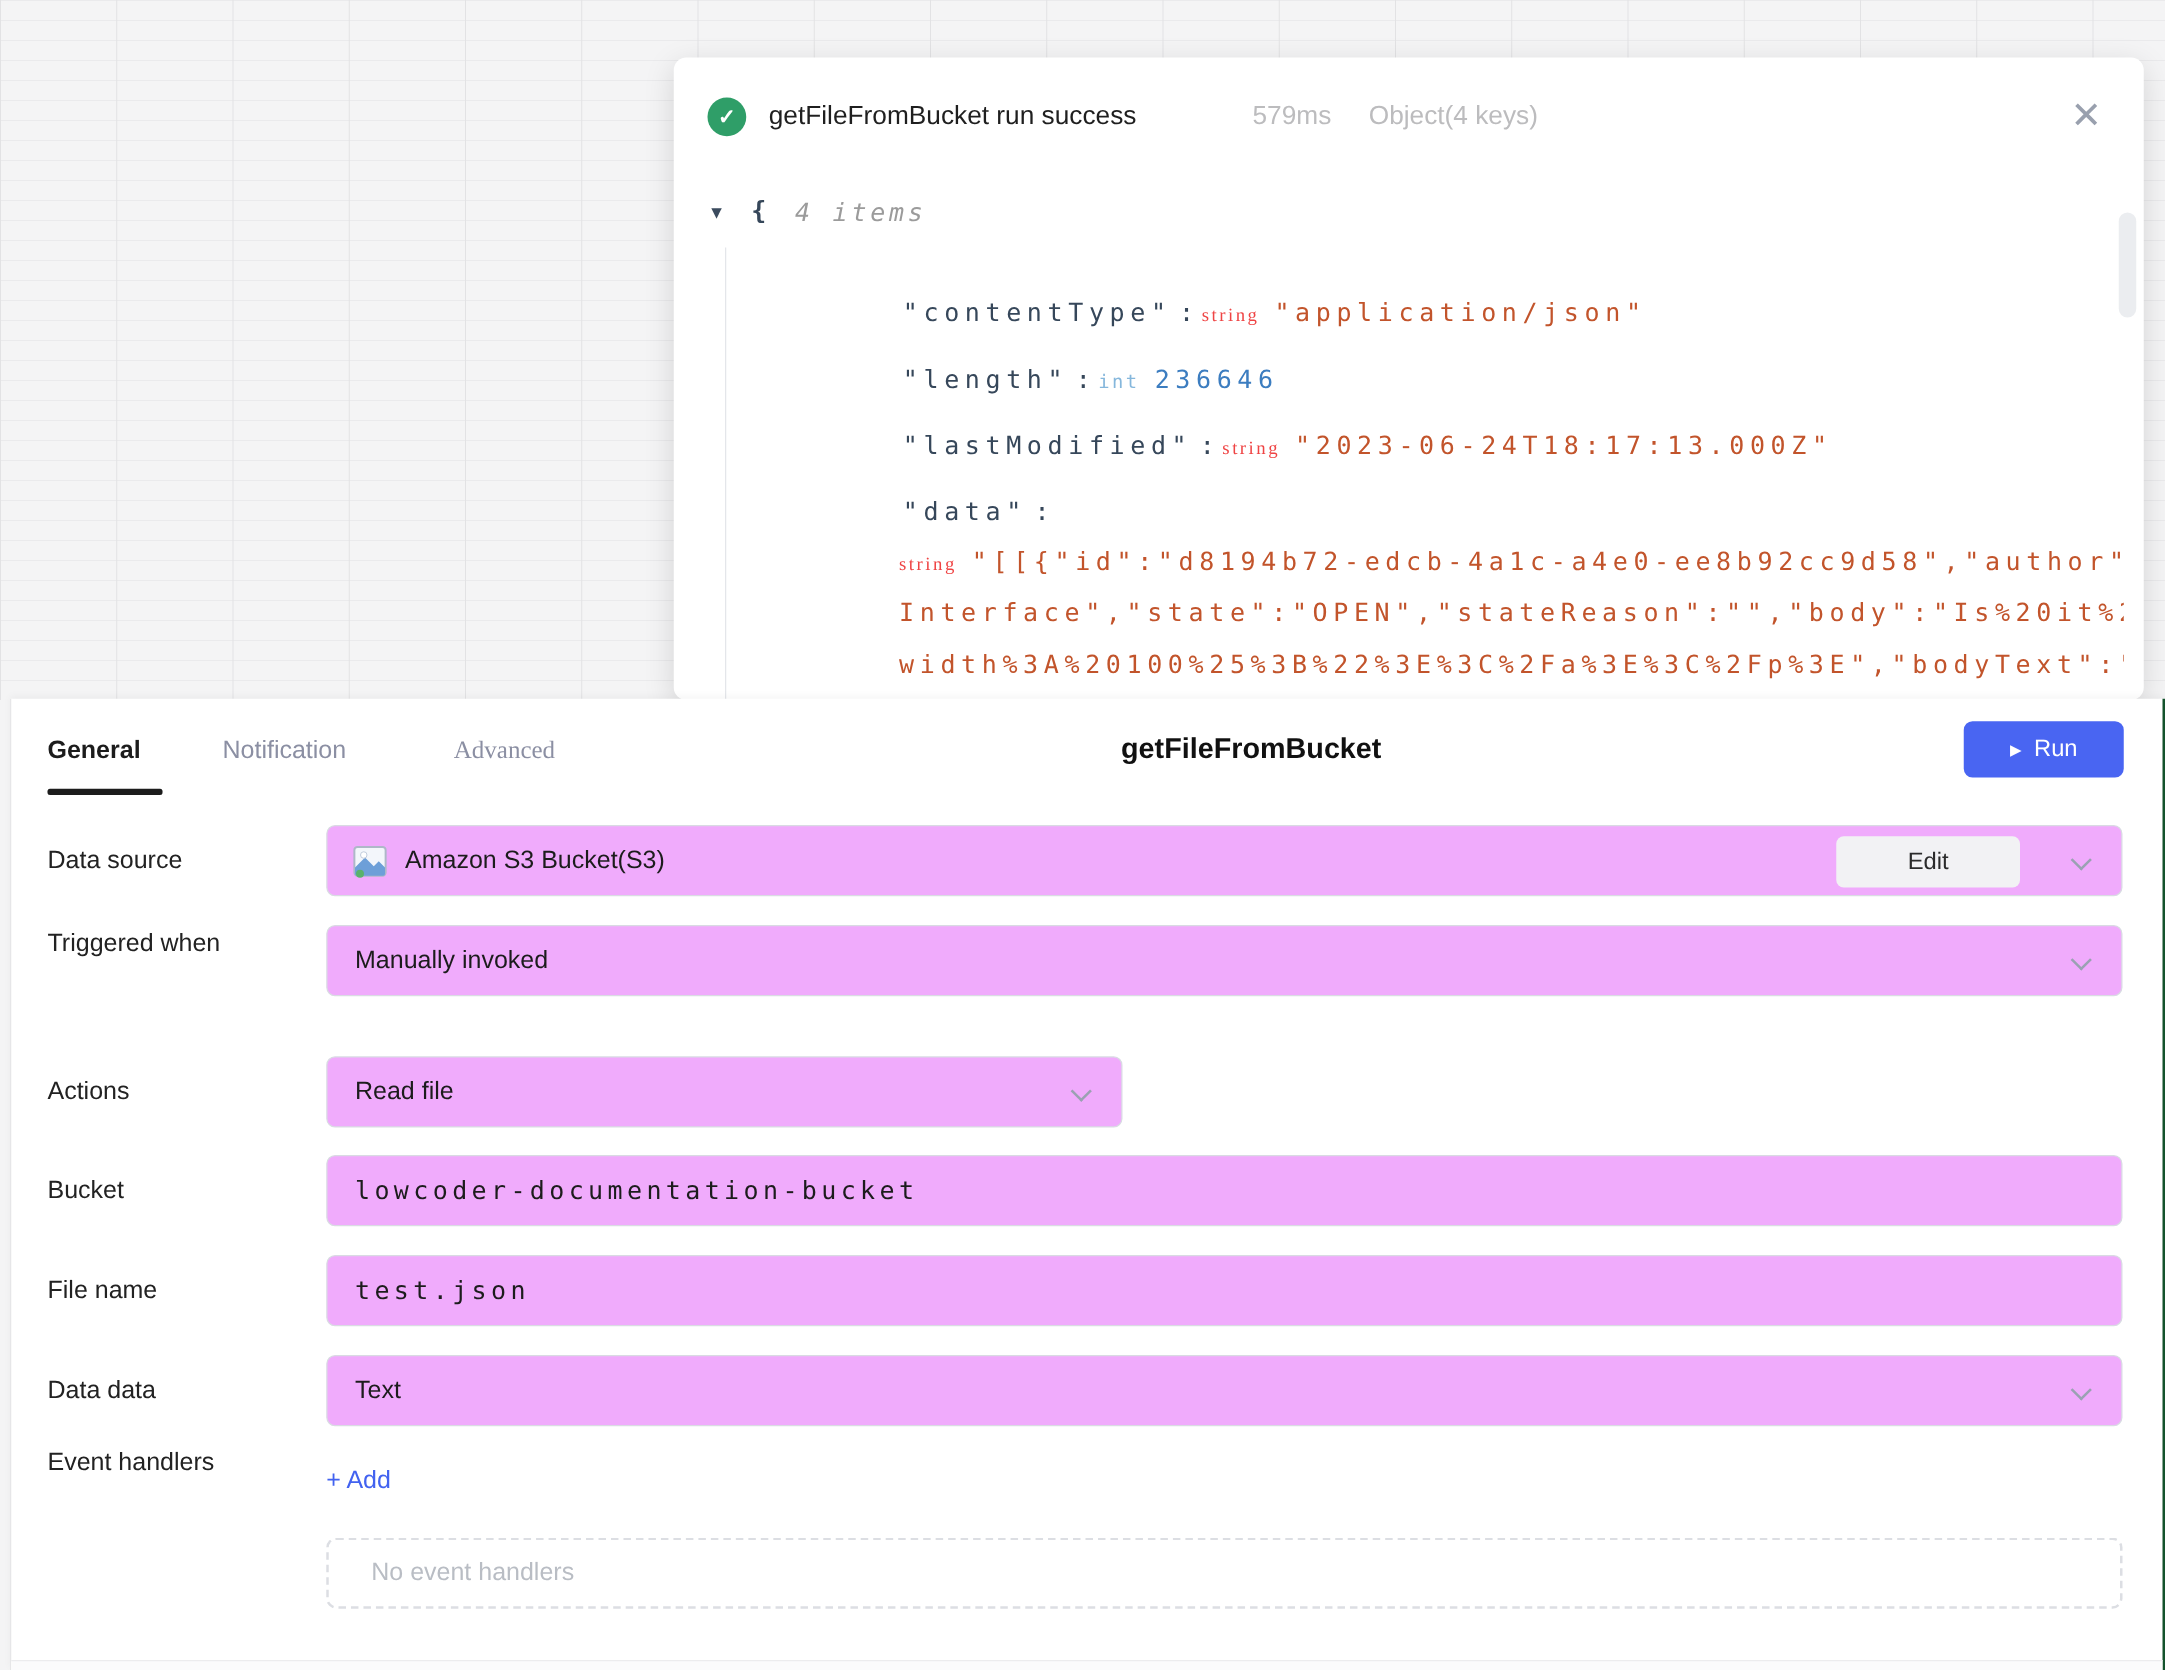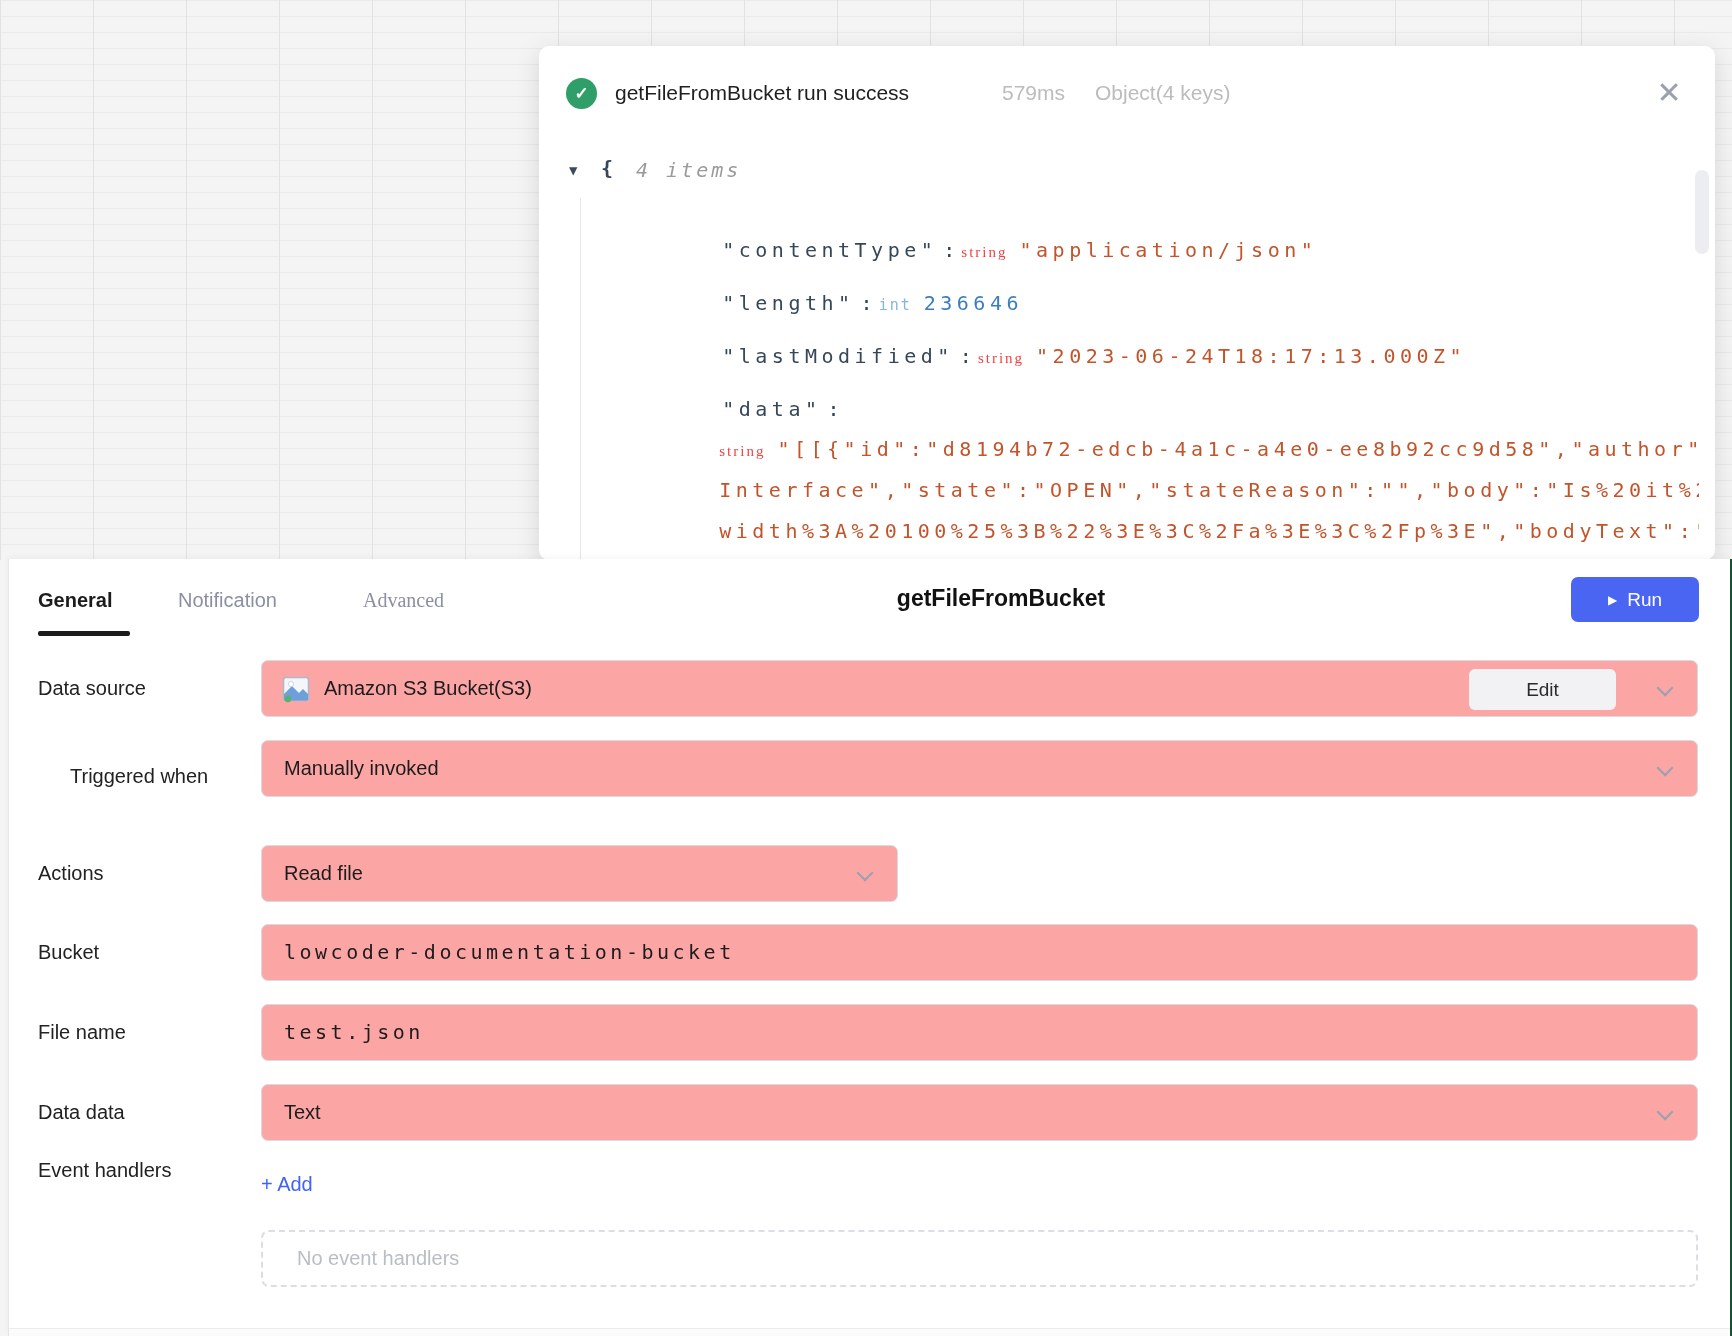--- a/index.html
+++ b/index.html
@@ -74,21 +74,21 @@
   .panel-title { position:absolute; left:692px; top:26px; width:600px; text-align:center;
     font-size:23px; font-weight:700; color:#111; }
   .run-btn { position:absolute; left:1562px; top:18px; width:128px; height:45px;
     background:#4965f2; border-radius:7px; color:#fff; font-size:19px; font-weight:500;
     display:flex; align-items:center; justify-content:center; cursor:pointer; }
   .run-play { font-size:12px; margin-right:10px; }
 
   .field-label { position:absolute; left:29px; font-size:20px; color:#222;
     height:57px; line-height:57px; }
   .control { position:absolute; left:252px; width:1437px; height:57px;
-    border:1px solid #d9dbe3; border-radius:7px; background:#fca5a5;
+    border:1px solid #d9dbe3; border-radius:7px; background:#f0abfc;
     font-size:20px; color:#1c1c1c; line-height:55px; padding-left:22px; }
   .control.mono { font-family:"DejaVu Sans Mono", monospace; letter-spacing:3.5px; }
   .chevron { position:absolute; right:26px; top:21px; width:12px; height:12px;
     border-right:2px solid #9aa1b2; border-bottom:2px solid #9aa1b2;
     transform:rotate(45deg); }
   .ds-icon { position:absolute; left:20px; top:14px; width:28px; height:28px; }
   .ds-text { position:absolute; left:62px; top:0; }
   .edit-btn { position:absolute; right:81px; top:8px; width:147px; height:41px;
     background:#f2f2f4; border-radius:6px; font-size:19px; color:#2b2b2b;
     display:flex; align-items:center; justify-content:center; cursor:pointer; line-height:normal; }
@@ -165,21 +165,21 @@
       <rect x="1.5" y="2.5" width="25" height="23" rx="2.5" fill="#f3f6fb" stroke="#aeb8c8" stroke-width="1.6"></rect>
       <path d="M2 19 L10 11 L17 18 L21 14 L26 19 L26 24 Q26 25.5 24.5 25.5 L3.5 25.5 Q2 25.5 2 24 Z" fill="#6d9fd8"></path>
       <circle cx="9" cy="9" r="2.6" fill="#fff" stroke="#c2cddd" stroke-width="0.8"></circle>
       <circle cx="6" cy="24" r="3.2" fill="#59b26b"></circle>
     </svg>
     <span class="ds-text">Amazon S3 Bucket(S3)</span>
     <div class="edit-btn">Edit</div>
     <span class="chevron"></span>
   </div>
 
-  <div class="field-label" style="top:189px;margin-left:32px;">Triggered when</div>
+  <div class="field-label" style="top:168px;">Triggered when</div>
   <div class="control" style="top:181px;">
     <span>Manually invoked</span>
     <span class="chevron"></span>
   </div>
 
   <div class="field-label" style="top:286px;">Actions</div>
   <div class="control" style="top:286px; width:637px;">
     <span>Read file</span>
     <span class="chevron"></span>
   </div>

